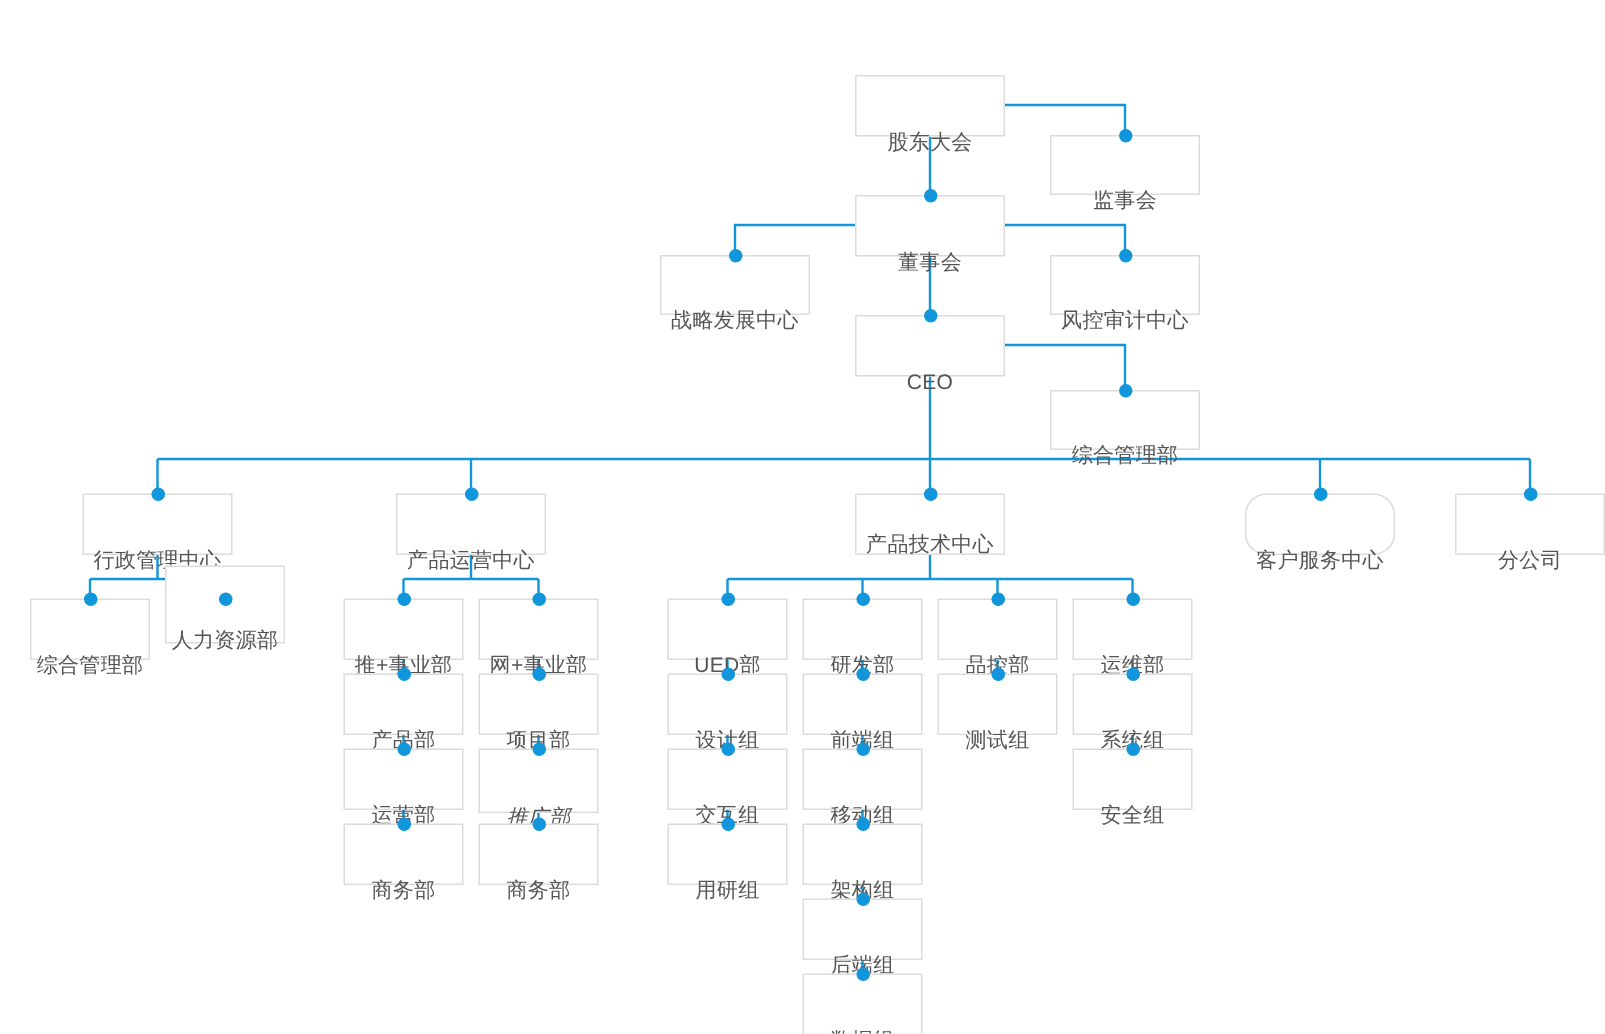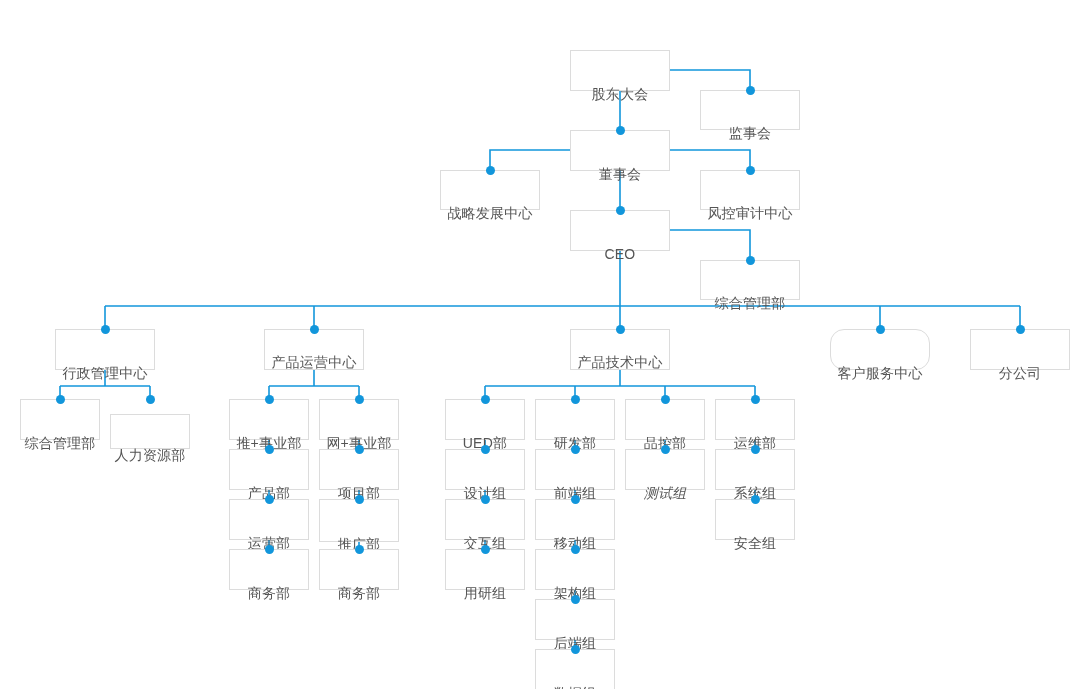--- a/index.html
+++ b/index.html
@@ -186,37 +186,37 @@
   <div class="node" style="left:570px; top:210px; width:100px; height:41px;">
     <span class="node-label">CEO</span>
   </div>
   <div class="node" style="left:700px; top:260px; width:100px; height:40px;">
     <span class="node-label">综合管理部</span>
   </div>
 
   <div class="node" style="left:55px; top:329px; width:100px; height:41px;">
     <span class="node-label">行政管理中心</span>
   </div>
-  <div class="node" style="left:264px; top:329px; width:100px; height:41px;align-items:flex-end;">
+  <div class="node" style="left:264px; top:329px; width:100px; height:41px;">
     <span class="node-label">产品运营中心</span>
   </div>
   <div class="node" style="left:570px; top:329px; width:100px; height:41px;align-items:flex-end;">
     <span class="node-label">产品技术中心</span>
   </div>
   <div class="node" style="left:830px; top:329px; width:100px; height:41px;border-radius:14px;">
     <span class="node-label">客户服务中心</span>
   </div>
   <div class="node" style="left:970px; top:329px; width:100px; height:41px;">
     <span class="node-label">分公司</span>
   </div>
 
   <div class="node" style="left:20px; top:399px; width:80px; height:41px;align-items:center;">
     <span class="node-label">综合管理部</span>
   </div>
-  <div class="node" style="left:110px; top:414px; width:80px; height:35px;text-align:right;">
+  <div class="node" style="left:110px; top:377px; width:80px; height:52px;text-align:right;">
     <span class="node-label">人力资源部</span>
   </div>
   <div class="node" style="left:229px; top:399px; width:80px; height:41px;">
     <span class="node-label">推+事业部</span>
   </div>
   <div class="node" style="left:319px; top:399px; width:80px; height:41px;">
     <span class="node-label">网+事业部</span>
   </div>
   <div class="node" style="left:445px; top:399px; width:80px; height:41px;">
     <span class="node-label">UED部</span>
@@ -236,31 +236,31 @@
   </div>
   <div class="node" style="left:319px; top:449px; width:80px; height:41px;">
     <span class="node-label">项目部</span>
   </div>
   <div class="node" style="left:445px; top:449px; width:80px; height:41px;">
     <span class="node-label">设计组</span>
   </div>
   <div class="node" style="left:535px; top:449px; width:80px; height:41px;">
     <span class="node-label">前端组</span>
   </div>
-  <div class="node" style="left:625px; top:449px; width:80px; height:41px;font-style:italic;">
+  <div class="node" style="left:625px; top:449px; width:80px; height:41px;">
     <span class="node-label">测试组</span>
   </div>
   <div class="node" style="left:715px; top:449px; width:80px; height:41px;">
     <span class="node-label">系统组</span>
   </div>
 
   <div class="node" style="left:229px; top:499px; width:80px; height:41px;">
     <span class="node-label">运营部</span>
   </div>
-  <div class="node" style="left:319px; top:499px; width:80px; height:43px;">
+  <div class="node" style="left:319px; top:499px; width:80px; height:43px;font-style:italic;">
     <span class="node-label">推广部</span>
   </div>
   <div class="node" style="left:445px; top:499px; width:80px; height:41px;">
     <span class="node-label">交互组</span>
   </div>
   <div class="node" style="left:535px; top:499px; width:80px; height:41px;">
     <span class="node-label">移动组</span>
   </div>
   <div class="node" style="left:715px; top:499px; width:80px; height:41px;">
     <span class="node-label">安全组</span>

